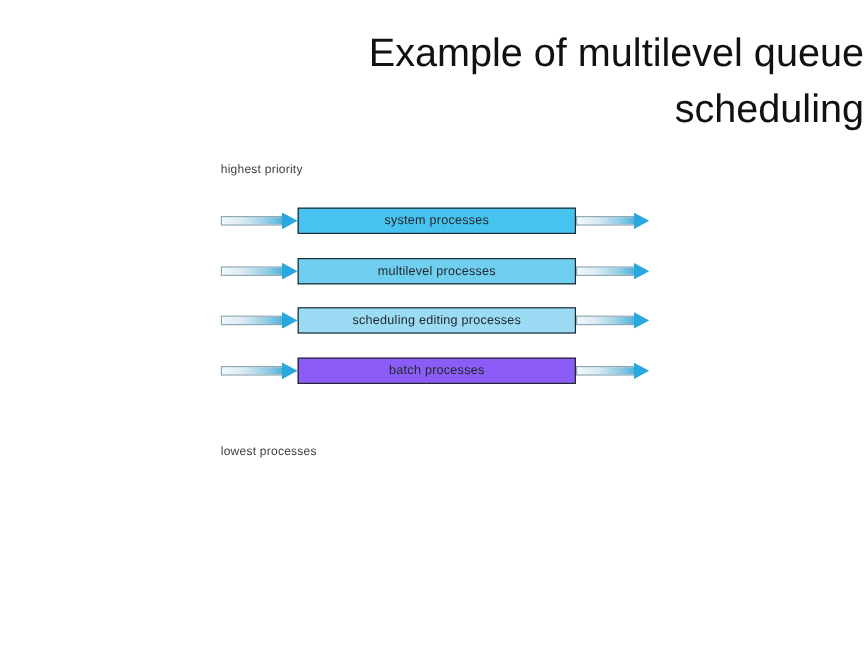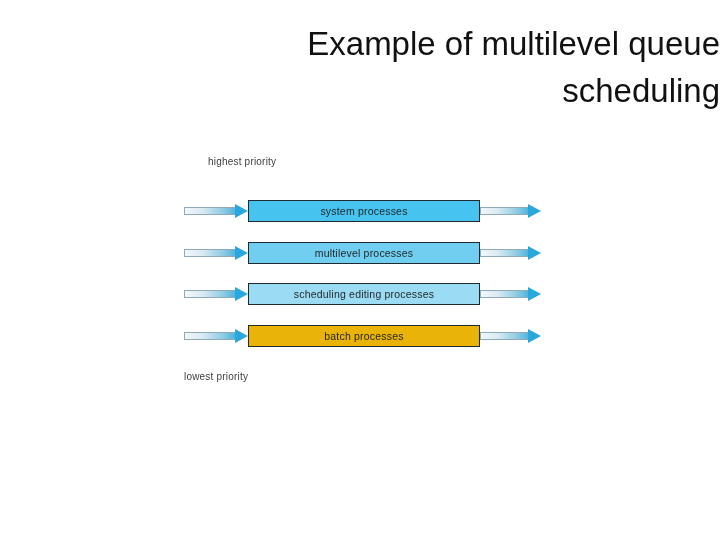--- a/index.html
+++ b/index.html
@@ -27,29 +27,28 @@
     font-weight: normal;
     letter-spacing: 0px;
   }
   .priority-label {
     position: absolute;
     left: 184px;
     font-size: 10px;
     color: #3d3d3d;
     letter-spacing: 0.2px;
   }
-  .priority-label.top { top: 156px; margin-left: 24px; }
+  .priority-label.top { top: 136px; }
   .priority-label.bottom { top: 371px; }
 
   .row {
     position: absolute;
     left: 184px;
     width: 358px;
     height: 34px;
-    margin-top: 27px;
   }
   .queue-box {
     position: absolute;
     left: 64px;
     top: 0;
     width: 230px;
     height: 20px;
     border: 1px solid #20292e;
     display: flex;
     align-items: center;
@@ -139,25 +138,25 @@
       <div class="shaft"></div>
       <div class="head" style="background: rgb(41, 168, 222);"></div>
     </div>
   </div>
 
   <div class="row" style="top:298px">
     <div class="arrow arrow-in">
       <div class="shaft"></div>
       <div class="head" style="background: rgb(41, 168, 222);"></div>
     </div>
-    <div class="queue-box" style="background: #eab308; border-color: rgb(32, 41, 46);">
+    <div class="queue-box" style="background: #8b5cf6; border-color: rgb(32, 41, 46);">
       <span>batch processes</span>
     </div>
     <div class="arrow arrow-out">
       <div class="shaft"></div>
       <div class="head" style="background: rgb(41, 168, 222);"></div>
     </div>
   </div>
 
 
-  <div class="priority-label bottom">lowest priority</div>
+  <div class="priority-label bottom">lowest processes</div>
 
 </div>
 
 </body></html>

